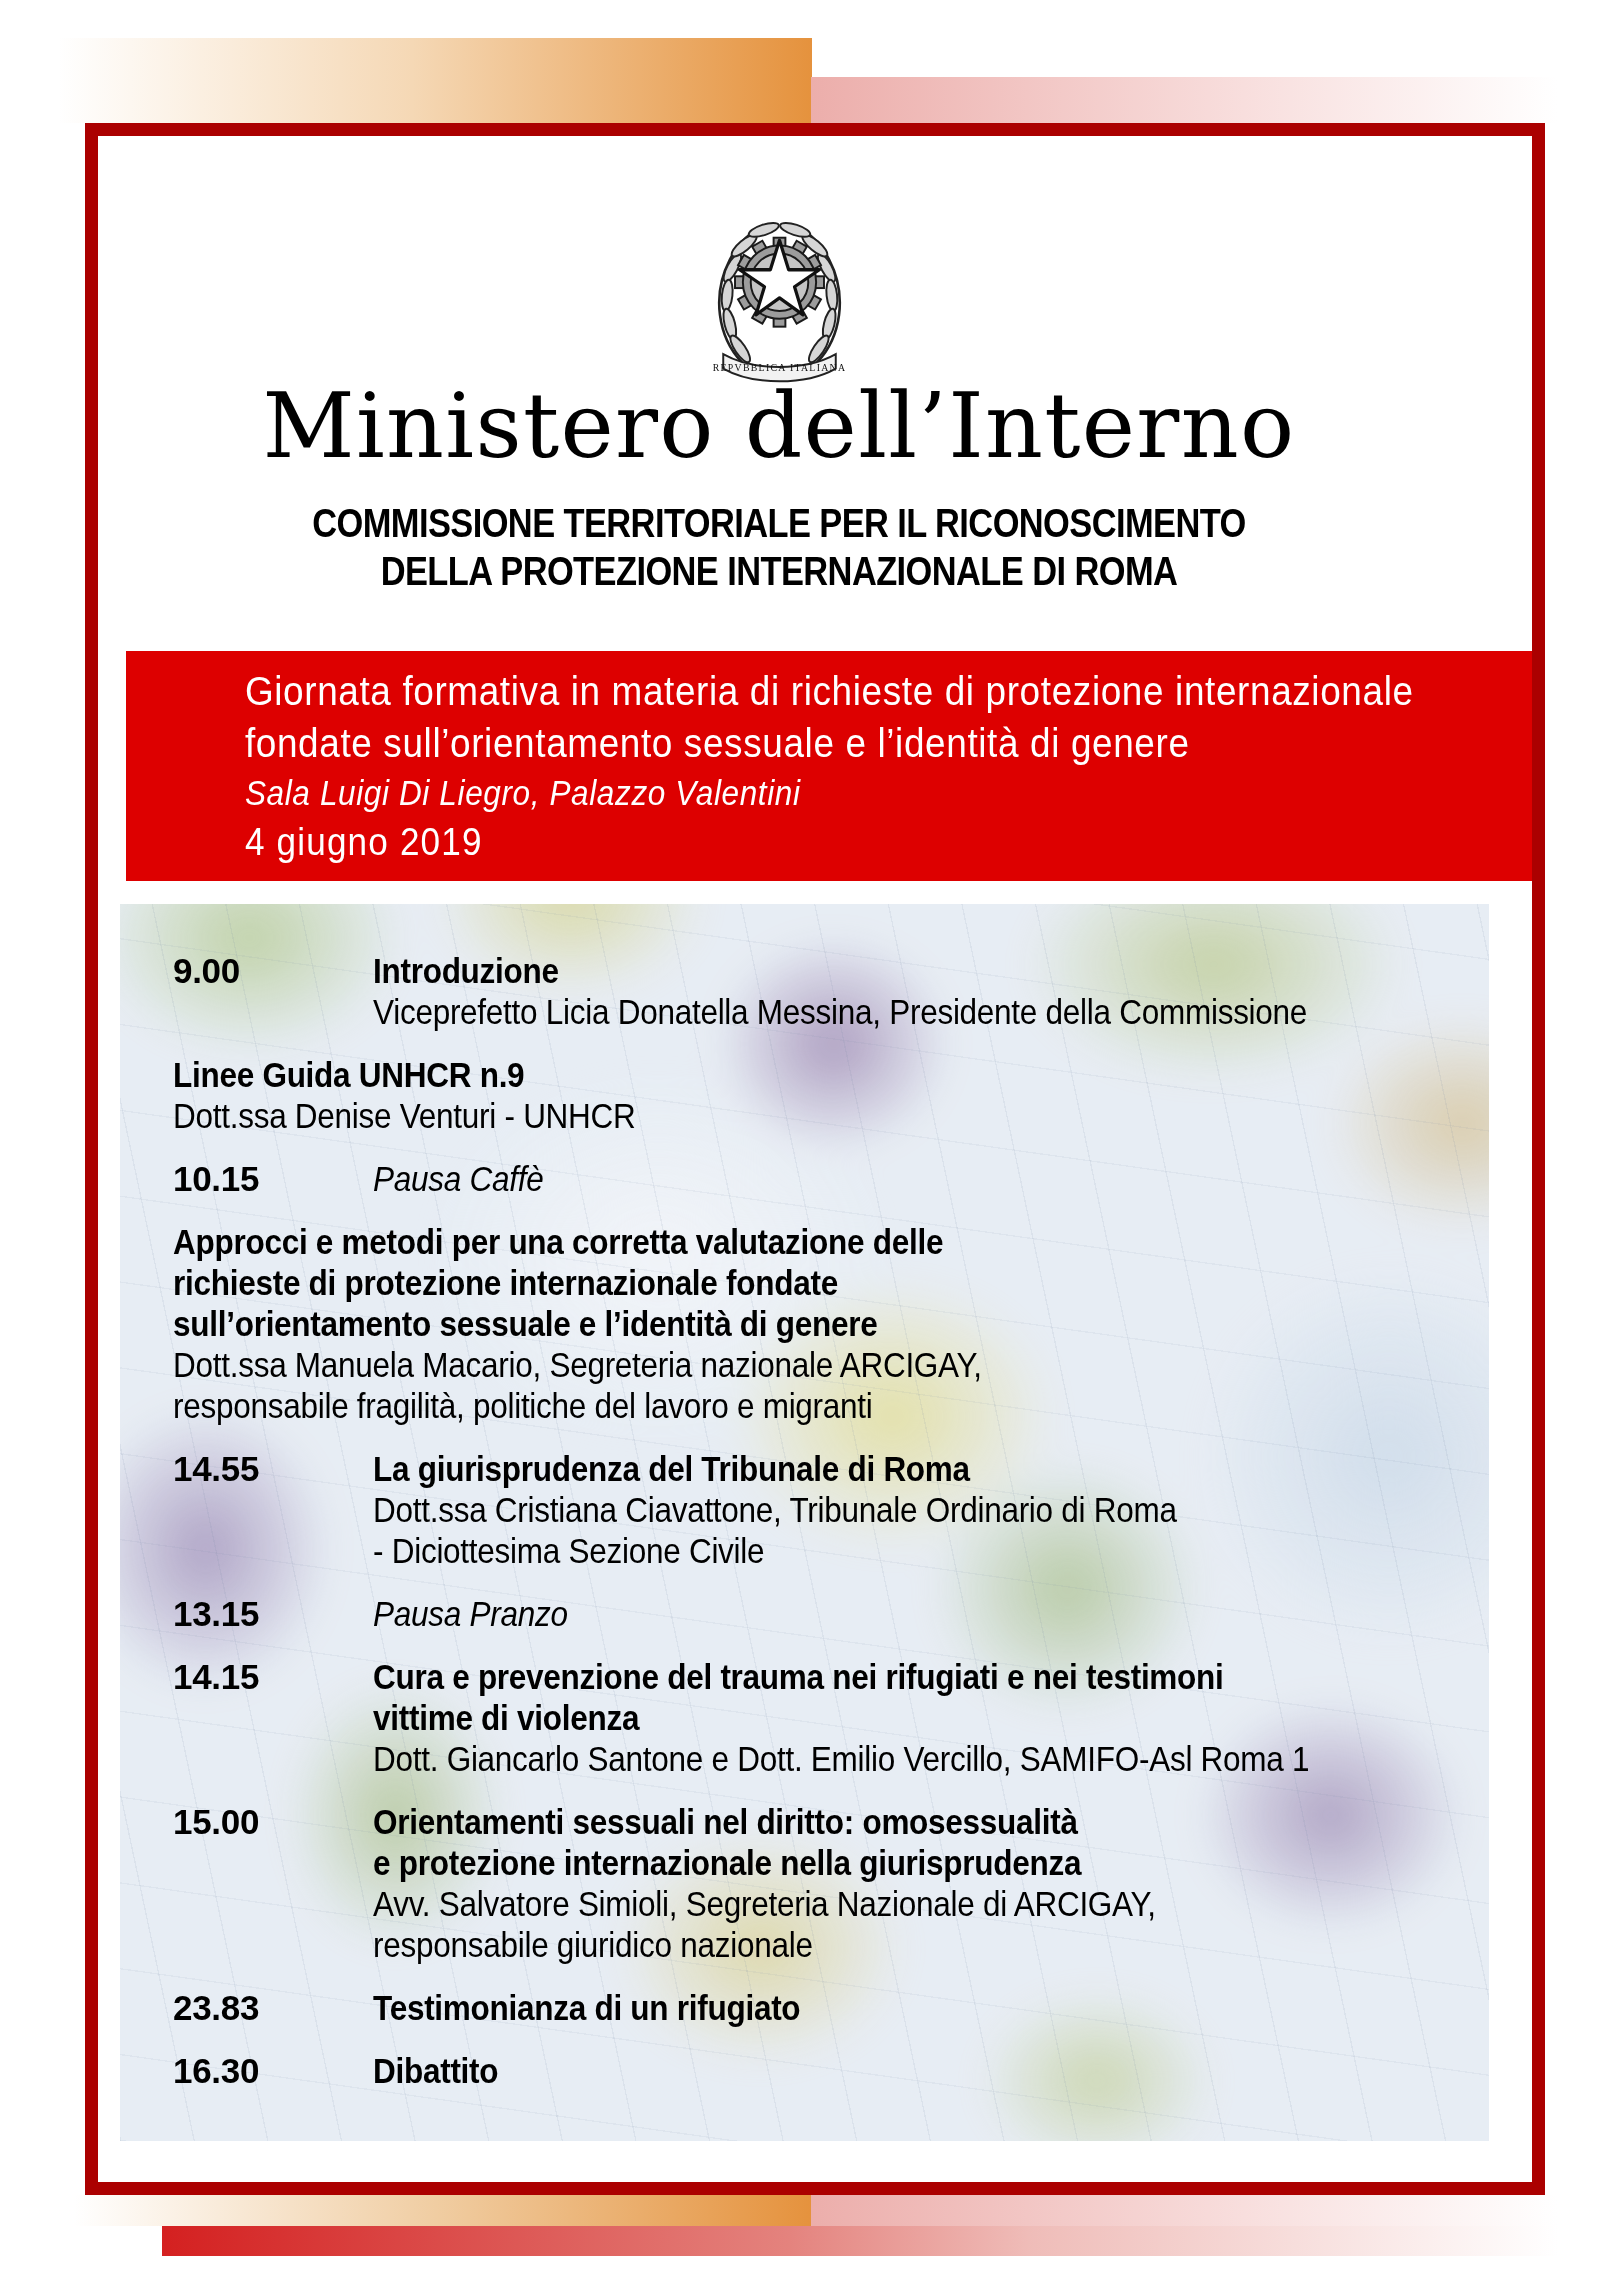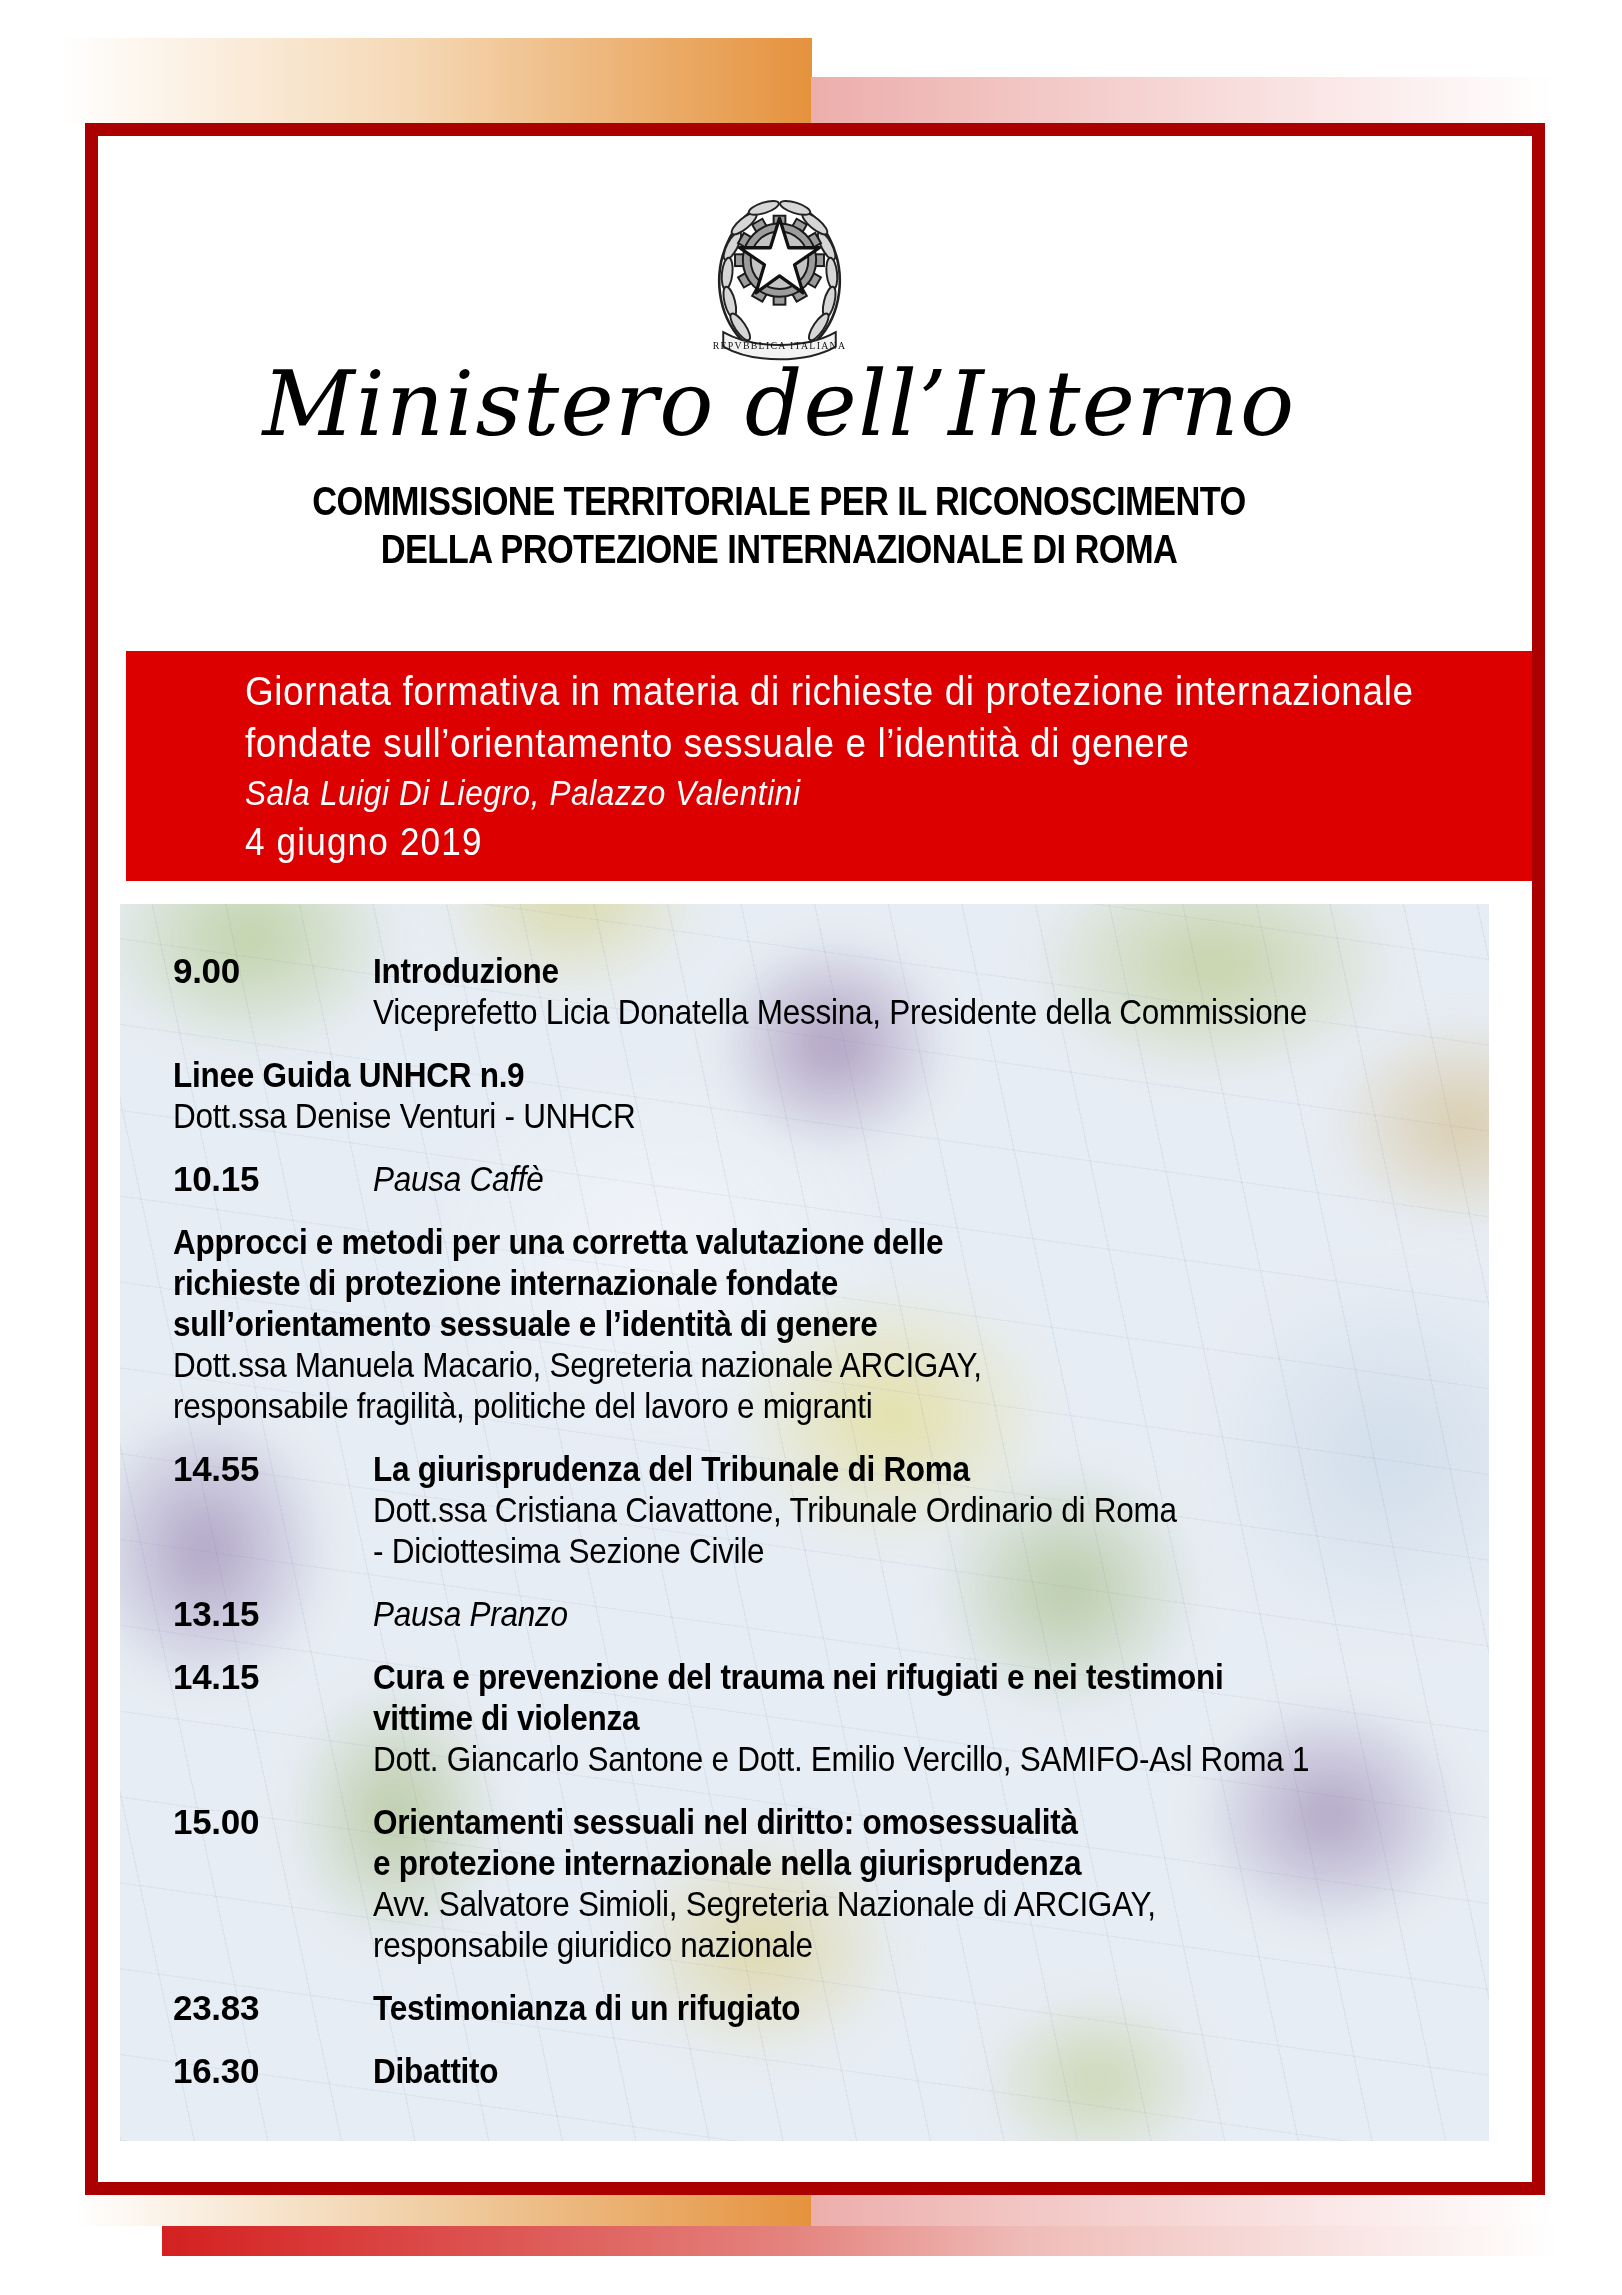--- a/index.html
+++ b/index.html
@@ -14,23 +14,23 @@
   .band-bottom-orange{left:59px;top:2195px;width:753px;height:31px;
       background:linear-gradient(90deg,#ffffff 2%,#f0cda2 50%,#e5923d 100%);}
   .band-bottom-pink{left:811px;top:2195px;width:746px;height:31px;
       background:linear-gradient(90deg,#ecaeab 0%,#f8dedd 58%,#ffffff 100%);}
   .band-bottom-red{left:162px;top:2226px;width:1396px;height:30px;
       background:linear-gradient(90deg,#d42020 0%,#e4837e 45%,#efbcb8 62%,#ffffff 100%);}
   
   .frame{position:absolute;left:85px;top:123px;width:1460px;height:2072px;
       border:13.7px solid #ab0000;box-sizing:border-box;}
   
-  .header{position:absolute;left:85px;top:175px;width:1388px;text-align:center;}
+  .header{position:absolute;left:85px;top:197px;width:1388px;text-align:center;}
   .emblem{display:inline-block;}
-  .ministero{margin-top:-11.8px;font-family:"DejaVu Serif",serif;font-style:italic;
+  .ministero{margin-top:-11.8px;font-family:"DejaVu Serif",serif;
       font-size:90px;line-height:98px;letter-spacing:1.3px;white-space:nowrap;}
   .commissione{margin-top:23.6px;font-weight:bold;font-size:41px;line-height:48px;
       letter-spacing:-0.7px;transform:scaleX(0.84);transform-origin:50% 0;white-space:nowrap;}
   
   .banner{position:absolute;left:126px;top:651px;width:1406px;height:230px;background:#dd0000;
       color:#ffffff;display:flex;flex-direction:column;align-items:center;justify-content:center;
       }
   .banner-inner{transform:scaleX(0.9);transform-origin:50% 50%;white-space:nowrap;}
   .banner-line1,.banner-line2{font-size:41px;line-height:52px;font-weight:300;letter-spacing:0.7px;}
   .banner-venue{font-size:35px;line-height:47px;font-style:italic;font-weight:300;letter-spacing:0.7px;}

